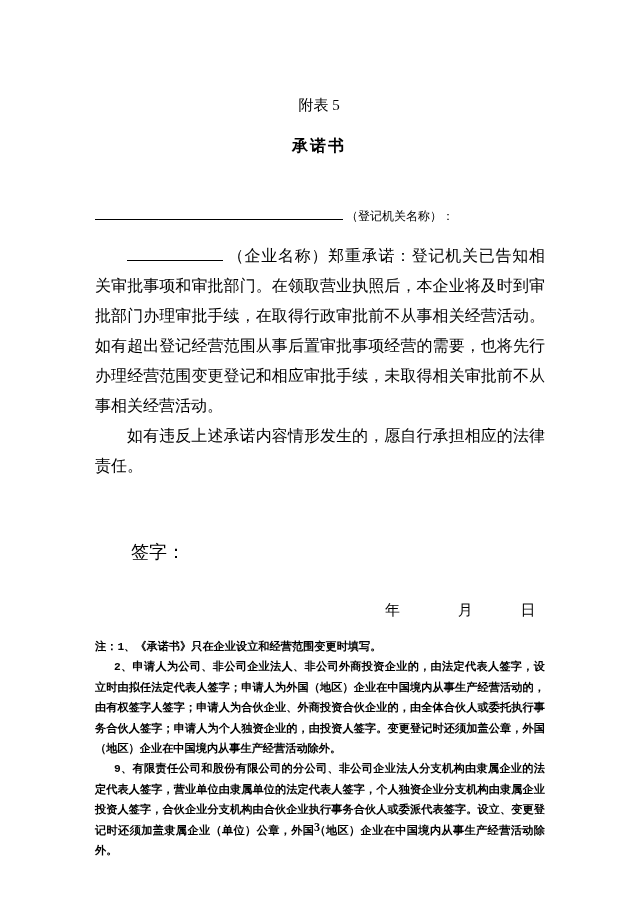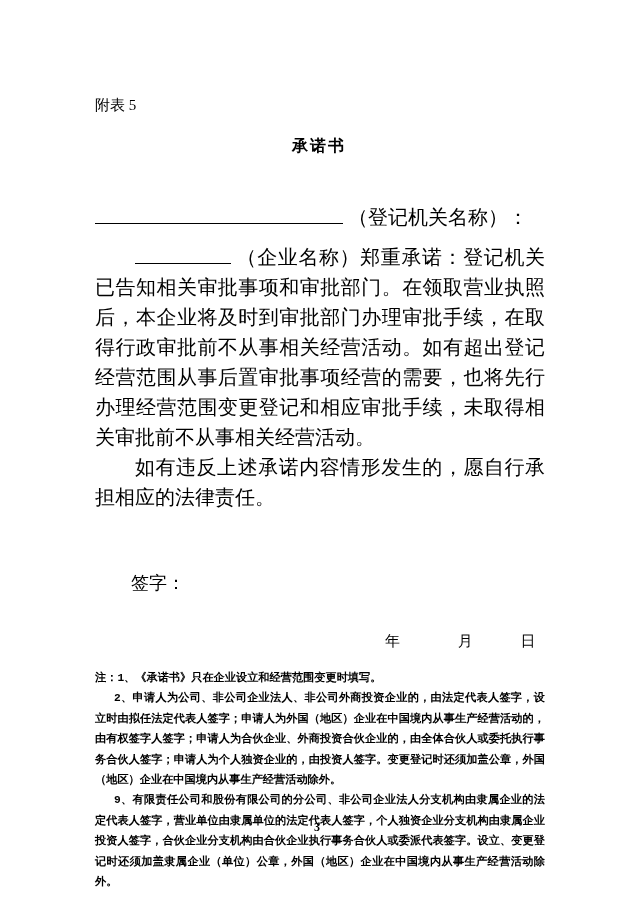--- a/index.html
+++ b/index.html
@@ -16,47 +16,47 @@
     color: #000000;
     box-sizing: border-box;
     padding: 0 91px 0 95px;
     font-family: "Liberation Serif", "DejaVu Serif", serif;
     overflow: hidden;
   }
   .attachment-label {
     margin-top: 96px;
     font-size: 15px;
     line-height: 19px;
-    text-align: left;
+    text-align: center;
   }
   .doc-title {
     margin-top: 16px;
     font-size: 16px;
     font-weight: bold;
     line-height: 30px;
     text-align: center;
     letter-spacing: 2px;
   }
   .salutation {
     margin-top: 42px;
-    font-size: 20px;
+    font-size: 12px;
     line-height: 26px;
     white-space: nowrap;
   }
   .blank-line {
     display: inline-block;
     border-bottom: 1px solid #000000;
     height: 1.0em;
     vertical-align: baseline;
   }
   .blank-registry { width: 248px; }
   .blank-enterprise { width: 96px; }
   .body-text {
     width: 450px;
-    font-size: 20px;
+    font-size: 16px;
     line-height: 30px;
     text-align: justify;
   }
   .body-text p {
     margin: 0;
     text-indent: 2em;
   }
   .body-text .para1 { margin-top: 12px; }
   .signature-line {
     margin-top: 60px;

